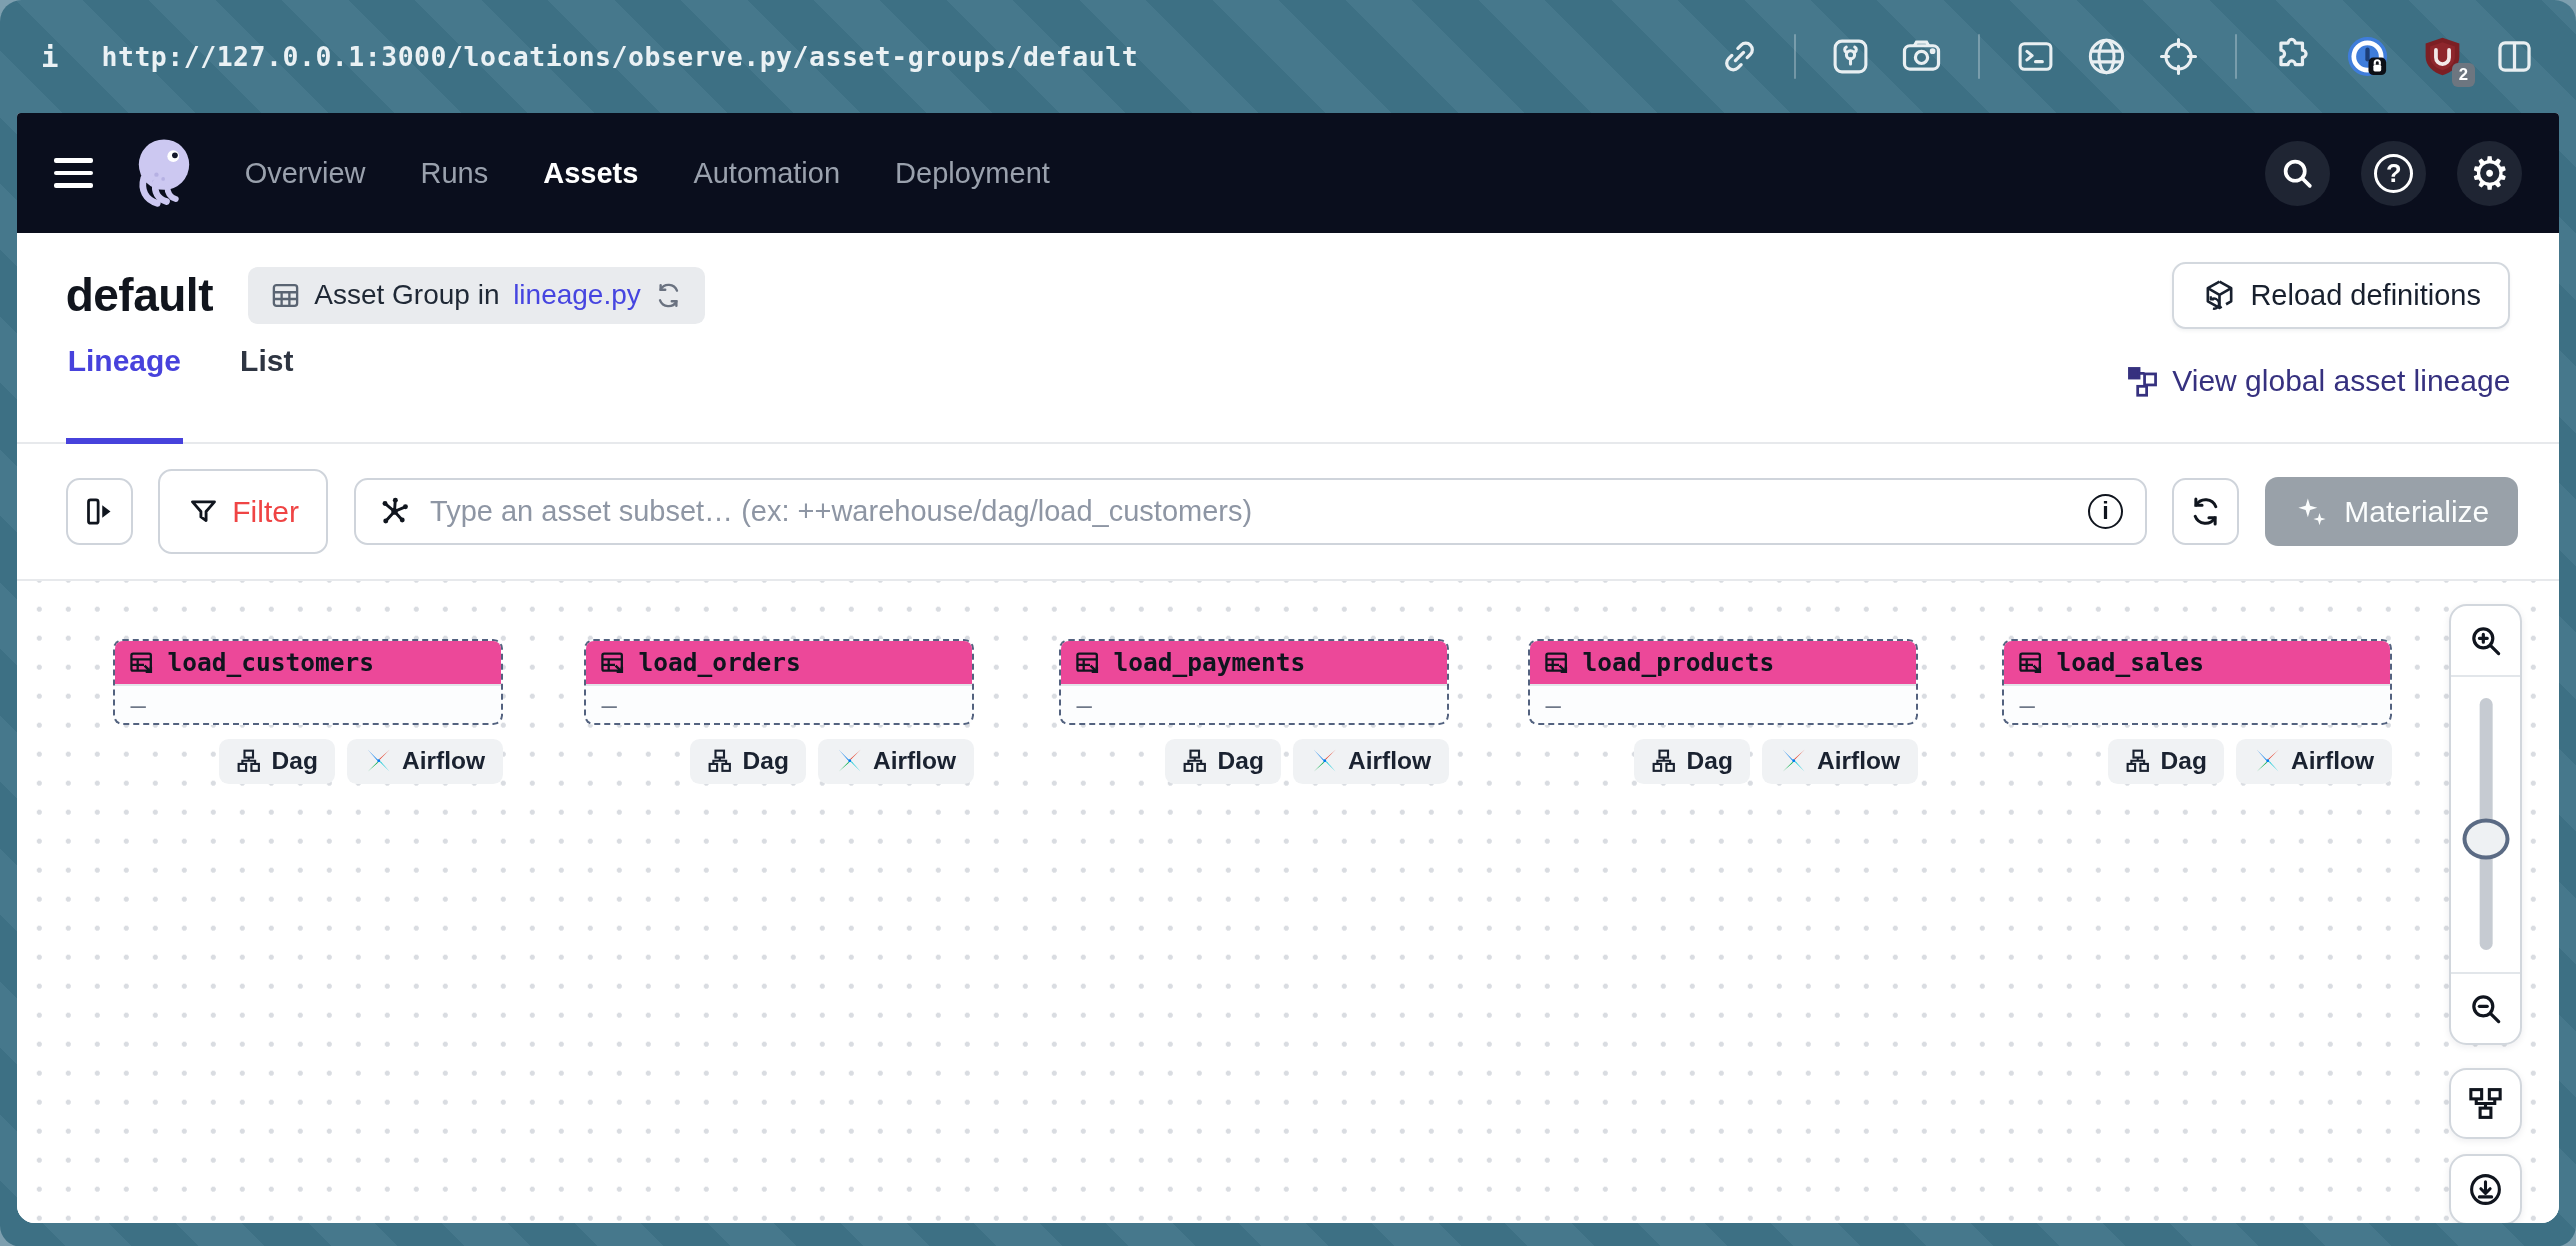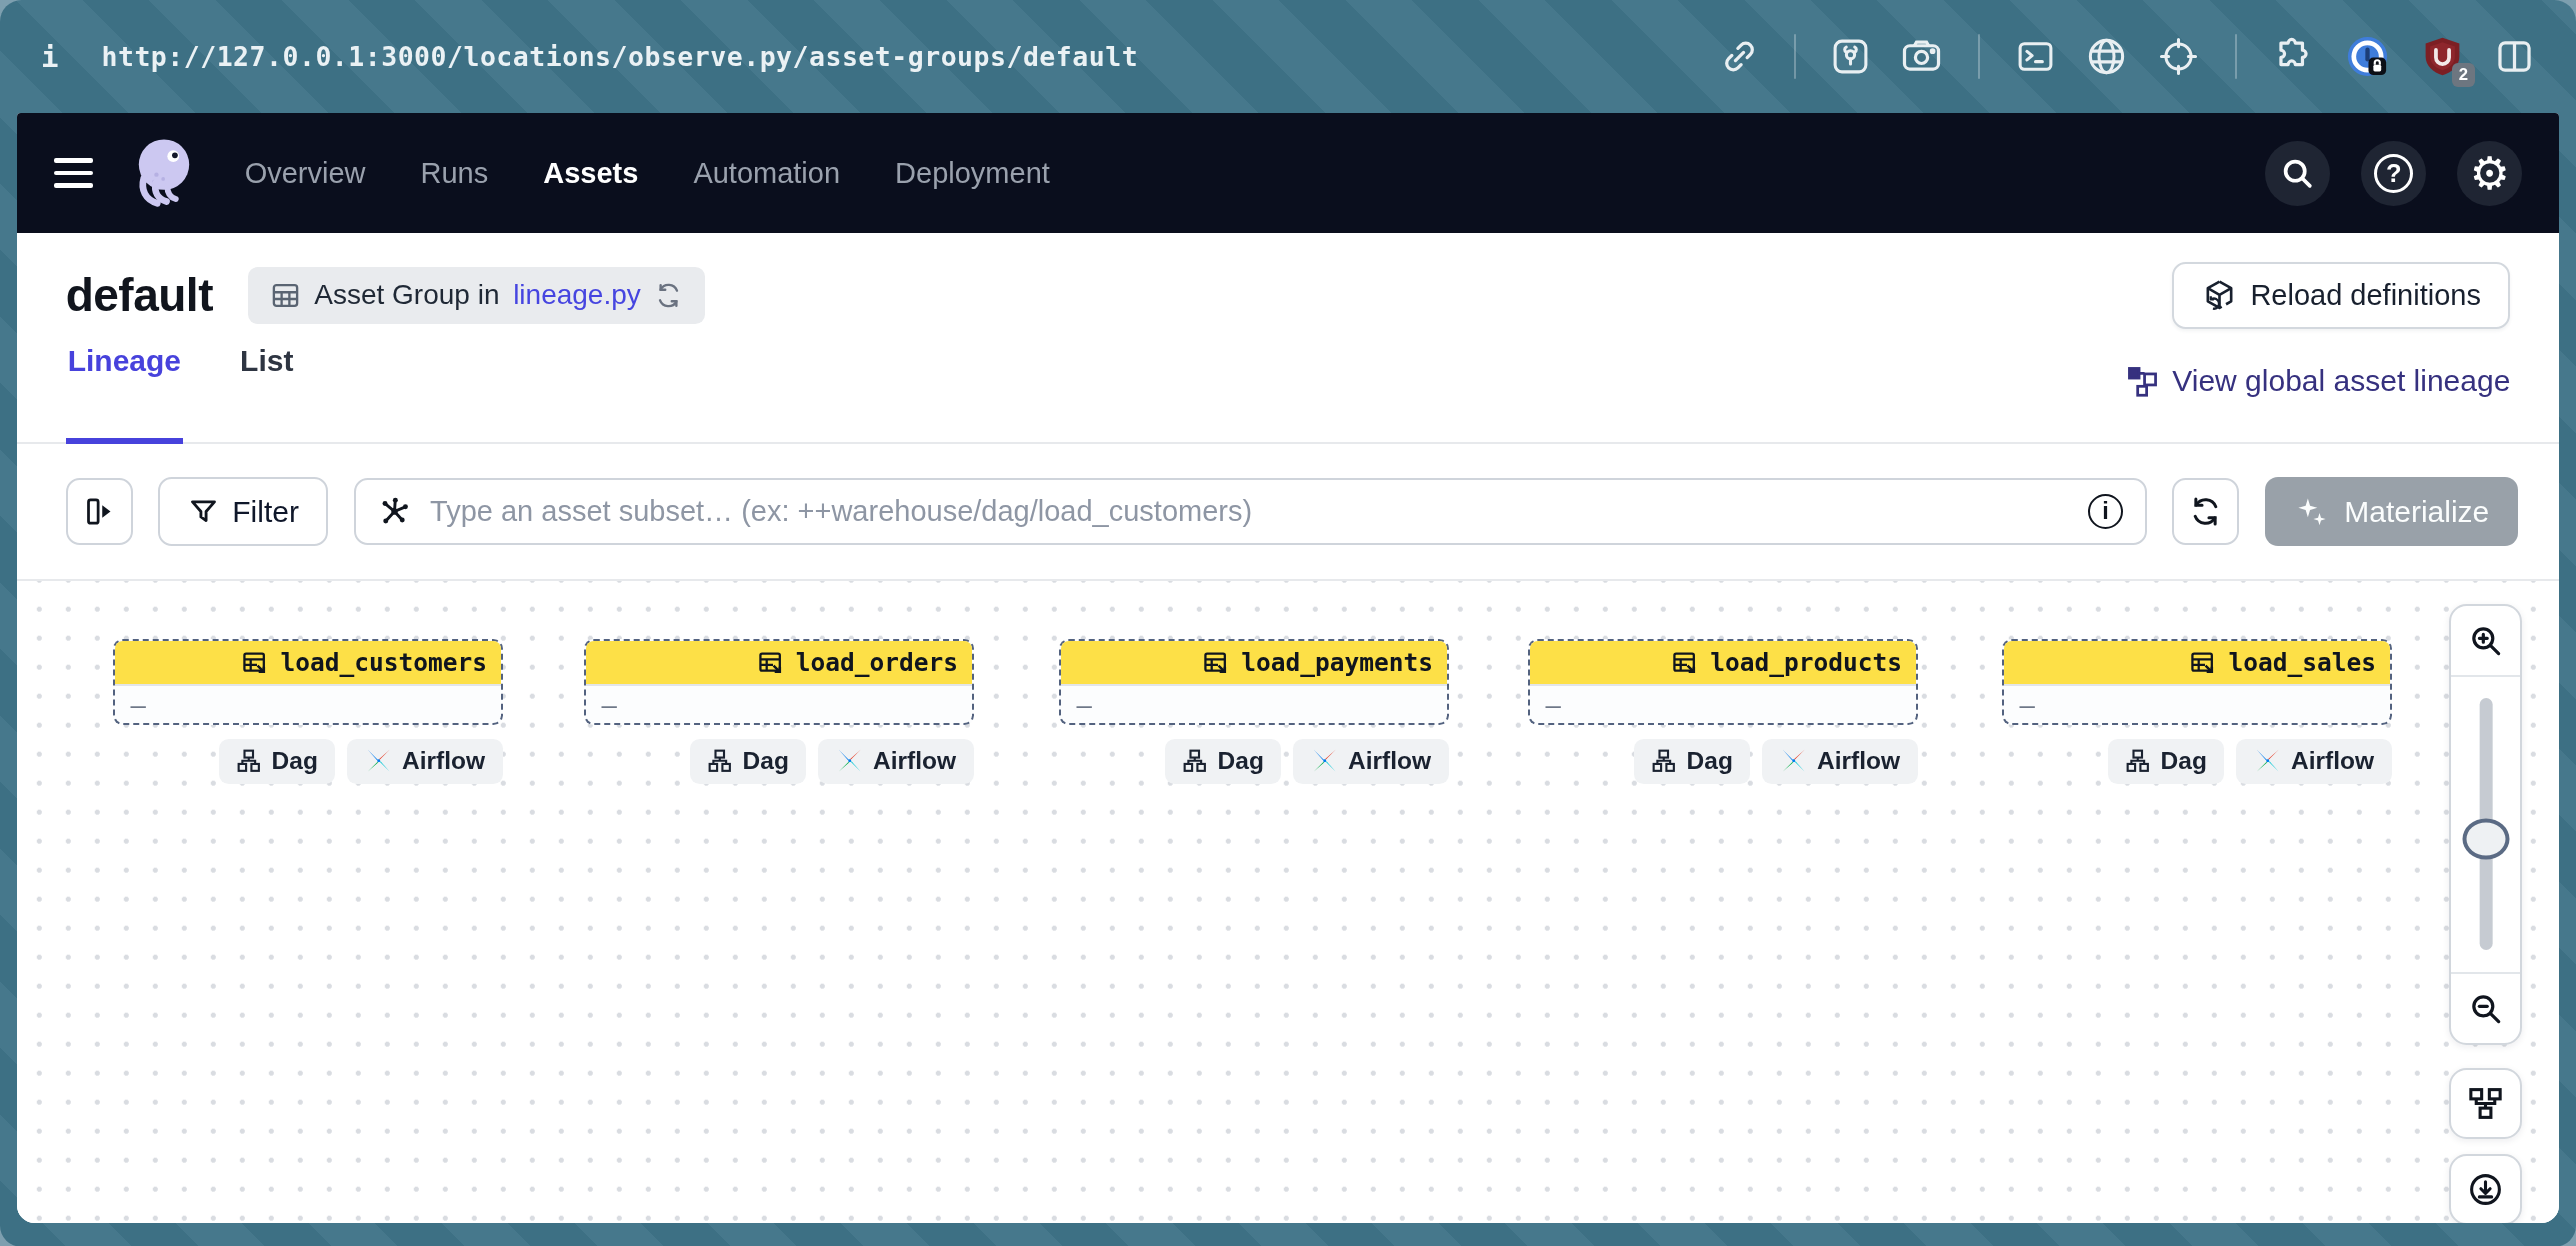--- a/index.html
+++ b/index.html
@@ -58,40 +58,40 @@
   .tab.active::after { content:""; position:absolute; left:0; right:0; bottom:-2px; height:5.9px; background:#4742dc; }
   .tab.inactive { color:#2e3542; }
   .lineage-link { margin-left:auto; display:flex; align-items:center; gap:13.7px; font-size:30px; color:#36317f;
     cursor:pointer; padding-bottom:23.5px; }
 
   
   .toolbar { height:137px; display:flex; align-items:center; gap:25.5px; padding:0 41px 0 49px;
     border-bottom:2px solid #e7e9ec; flex:0 0 auto; }
   .sq-btn { width:67px; height:67px; border:2px solid #cfd4db; border-radius:13.7px; background:#fff; display:flex;
     align-items:center; justify-content:center; cursor:pointer; flex:0 0 auto; }
-  .filter-btn { height:69px; border:2px solid #cfd4db; border-radius:13.7px; background:#fff; display:flex; align-items:center;
-    gap:13.7px; padding:0 27.4px; font-size:30px; color:#0f172a; cursor:pointer; flex:0 0 auto; }
+  .filter-btn { height:85px; border:2px solid #cfd4db; border-radius:13.7px; background:#fff; display:flex; align-items:center;
+    gap:13.7px; padding:0 27.4px; font-size:30px; color:#ef4444; cursor:pointer; flex:0 0 auto; }
   .subset-input { flex:1; height:67px; border:2px solid #cfd4db; border-radius:13.7px; background:#fff; display:flex;
     align-items:center; gap:17.6px; padding:0 21.6px; }
   .subset-input input { flex:1; border:none; outline:none; font-size:29px; color:#1a2230; font-family:"Liberation Sans", sans-serif; }
   .subset-input input::placeholder { color:#8e96a4; }
   .info-ring { width:35px; height:35px; border:2.9px solid #10151e; border-radius:50%; display:flex; align-items:center;
     justify-content:center; font-size:23.5px; font-weight:bold; color:#10151e; flex:0 0 auto; cursor:pointer; }
   .materialize-btn { height:69px; background:#99a1a9; border:none; border-radius:13px; display:flex; align-items:center;
     gap:15.7px; padding:0 29px; font-size:30px; color:#fbfdfd; cursor:pointer; flex:0 0 auto; }
 
   
   .canvas { flex:1; position:relative; background-color:#fff;
     background-image:radial-gradient(#d9dce1 2.5px, transparent 2.5px);
     background-size:29px 29px; background-position:7.8px 13.7px; }
 
   .node-group { position:absolute; top:58px; width:390px; }
   .asset-node { width:390px; border:2.9px dashed #53627f; border-radius:9.8px; background:#fcfdfe; overflow:hidden; cursor:pointer; }
-  .asset-node .node-header { height:45px; background:#fde047; display:flex; align-items:center; gap:11.8px; padding:0 13.7px;
-    border-bottom:2px solid #e2e5e9;justify-content:flex-end; }
+  .asset-node .node-header { height:45px; background:#ec4899; display:flex; align-items:center; gap:11.8px; padding:0 13.7px;
+    border-bottom:2px solid #e2e5e9; }
   .asset-node .node-name { font-family:"DejaVu Sans Mono", monospace; font-size:24.5px; font-weight:bold; color:#10151e; }
   .asset-node .node-body { height:37px; display:flex; align-items:center; padding:0 15.7px;
     font-family:"DejaVu Sans Mono", monospace; font-size:25.5px; color:#6e7787; }
   .node-tags { margin-top:13.7px; display:flex; justify-content:flex-end; gap:11.8px; }
   .tag-pill { height:45px; background:#f0f2f4; border-radius:9.8px; display:flex; align-items:center; gap:9.8px;
     padding:0 17.6px; font-size:24.5px; font-weight:bold; color:#1a2230; cursor:pointer; }
 
   
   .zoom-panel { position:absolute; right:37px; top:22.5px; width:73px; height:441px; background:#fff;
     border:2px solid #d2d7dd; border-radius:17.6px; box-shadow:0 2px 7.8px rgba(20,30,50,0.08);

